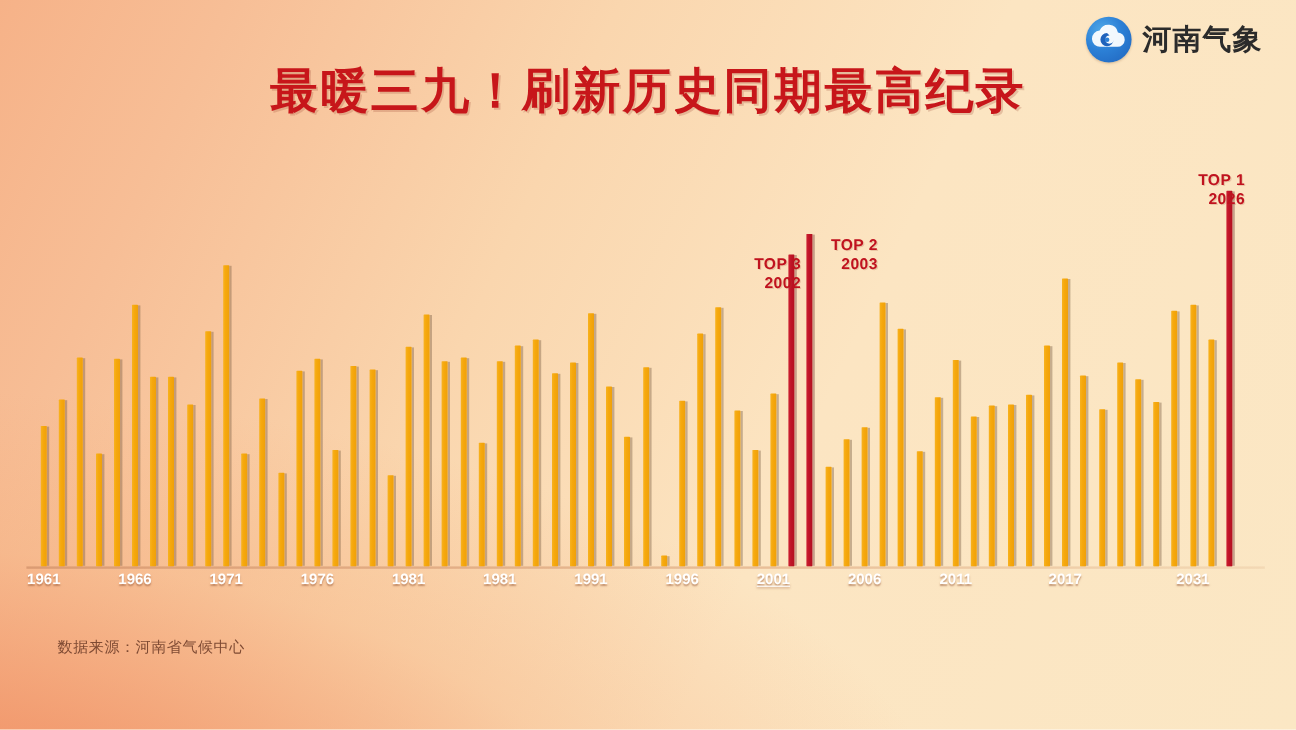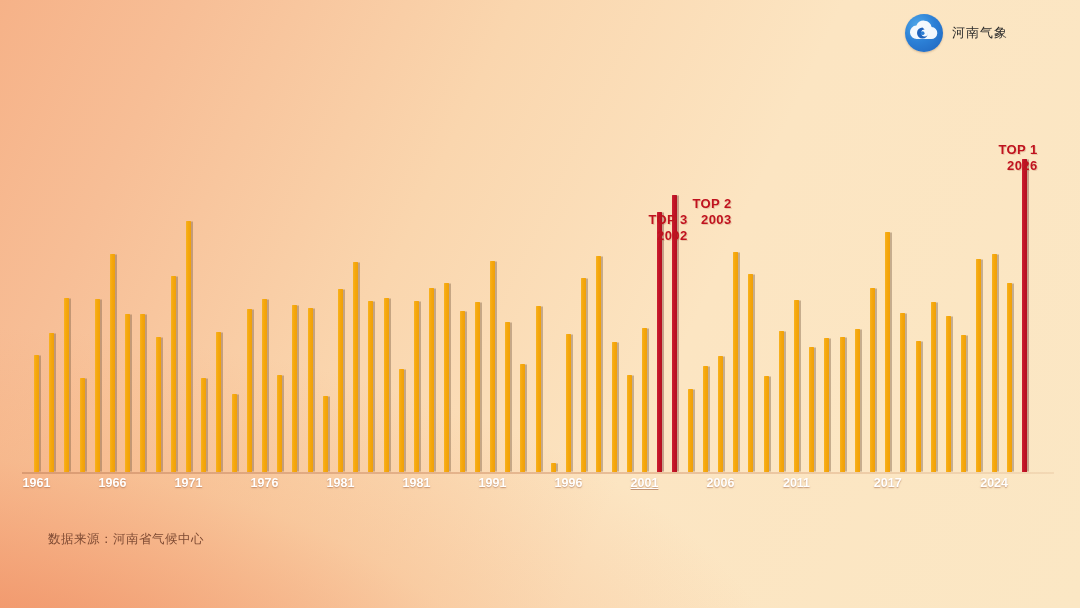--- a/index.html
+++ b/index.html
@@ -16,21 +16,21 @@
     pointer-events:none;
   }
   #frame{position:absolute;inset:0;}
 
   
   #logo{position:absolute;left:905px;top:14px;display:flex;align-items:center;gap:9px;}
   #logo-mark{width:38px;height:38px;border-radius:50%;
     background:radial-gradient(circle at 34% 30%, #4FA8E8 0%, #2C80D6 45%, #1F63BC 100%);
     position:relative;box-shadow:0 1px 2px rgba(120,70,30,.28);}
   #logo-mark svg{position:absolute;left:0;top:0;}
-  #logo-text{font-size:13px;font-weight:normal;color:#2b2b2b;letter-spacing:1px;
+  #logo-text{font-size:24px;font-weight:bold;color:#2b2b2b;letter-spacing:1px;
     font-family:"DejaVu Sans","Liberation Sans",sans-serif;}
 
   
   #title{
     position:absolute;left:0;right:0;top:48px;text-align:center;
     font-size:40px;font-weight:bold;color:#C7161A;letter-spacing:2px;
     font-family:"DejaVu Sans","Liberation Sans",sans-serif;
     text-shadow:1.5px 2px 0 rgba(150,60,40,.22);
   }
   #subtitle{
@@ -76,20 +76,21 @@
     <div id="logo-mark">
       <svg width="38" height="38" viewBox="0 0 38 38" aria-hidden="true">
         <path d="M12 25 h14 a6 6 0 0 0 0.6 -12 a8 8 0 0 0 -15.2 -1.5 A5.6 5.6 0 0 0 12 25 Z" fill="#ffffff" opacity="0.94"></path>
         <path d="M17.5 13.5 a5.5 5.5 0 1 0 5.5 5.5 a3.4 3.4 0 1 1 -3.4 -3.4 z" fill="#1F63BC"></path>
         <circle cx="17.6" cy="19.2" r="1.9" fill="#2C80D6"></circle>
       </svg>
     </div>
     <div id="logo-text">河南气象</div>
   </div>
 
+  <div id="title">最暖三九！刷新历史同期最高纪录</div>
 
   <div id="plot">
       <div class="bar normal" title="1961" style="left: 12px; height: 117.435px;"></div>
       <div class="bar normal" title="1962" style="left: 27.2px; height: 139.218px;"></div>
       <div class="bar normal" title="1963" style="left: 42.4px; height: 174.259px;"></div>
       <div class="bar normal" title="1964" style="left: 57.6px; height: 93.7588px;"></div>
       <div class="bar normal" title="1965" style="left: 72.8px; height: 173.312px;"></div>
       <div class="bar normal" title="1966" style="left: 88px; height: 217.824px;"></div>
       <div class="bar normal" title="1967" style="left: 103.2px; height: 158.159px;"></div>
       <div class="bar normal" title="1968" style="left: 118.4px; height: 158.159px;"></div>
@@ -159,24 +160,24 @@
       <div class="xtick" style="left: 188.5px;">1971</div>
       <div class="xtick" style="left: 264.5px;">1976</div>
       <div class="xtick" style="left: 340.5px;">1981</div>
       <div class="xtick" style="left: 416.5px;">1981</div>
       <div class="xtick" style="left: 492.5px;">1991</div>
       <div class="xtick" style="left: 568.5px; text-align: center;">1996</div>
       <div class="xtick" style="left: 644.5px; text-decoration: underline;">2001</div>
       <div class="xtick" style="left: 720.5px;">2006</div>
       <div class="xtick" style="left: 796.5px;">2011</div>
       <div class="xtick" style="left: 887.7px;">2017</div>
-      <div class="xtick" style="left: 994.1px;">2024</div>
+      <div class="xtick" style="left: 994.1px;">2031</div>
     </div>
   <div id="anns">
-      <div class="ann" style="left: 668px; top: 212px; transform: translateX(-50%);">
+      <div class="ann" style="left: 648px; top: 212px; transform: translateX(-50%);">
         <div>TOP 3</div>
         <div>2002</div>
       </div>
       <div class="ann" style="left: 712px; top: 196px; transform: translateX(-50%);">
         <div>TOP 2</div>
         <div>2003</div>
       </div>
       <div class="ann" style="left: 1018px; top: 142px; transform: translateX(-50%);">
         <div>TOP 1</div>
         <div>2026</div>

